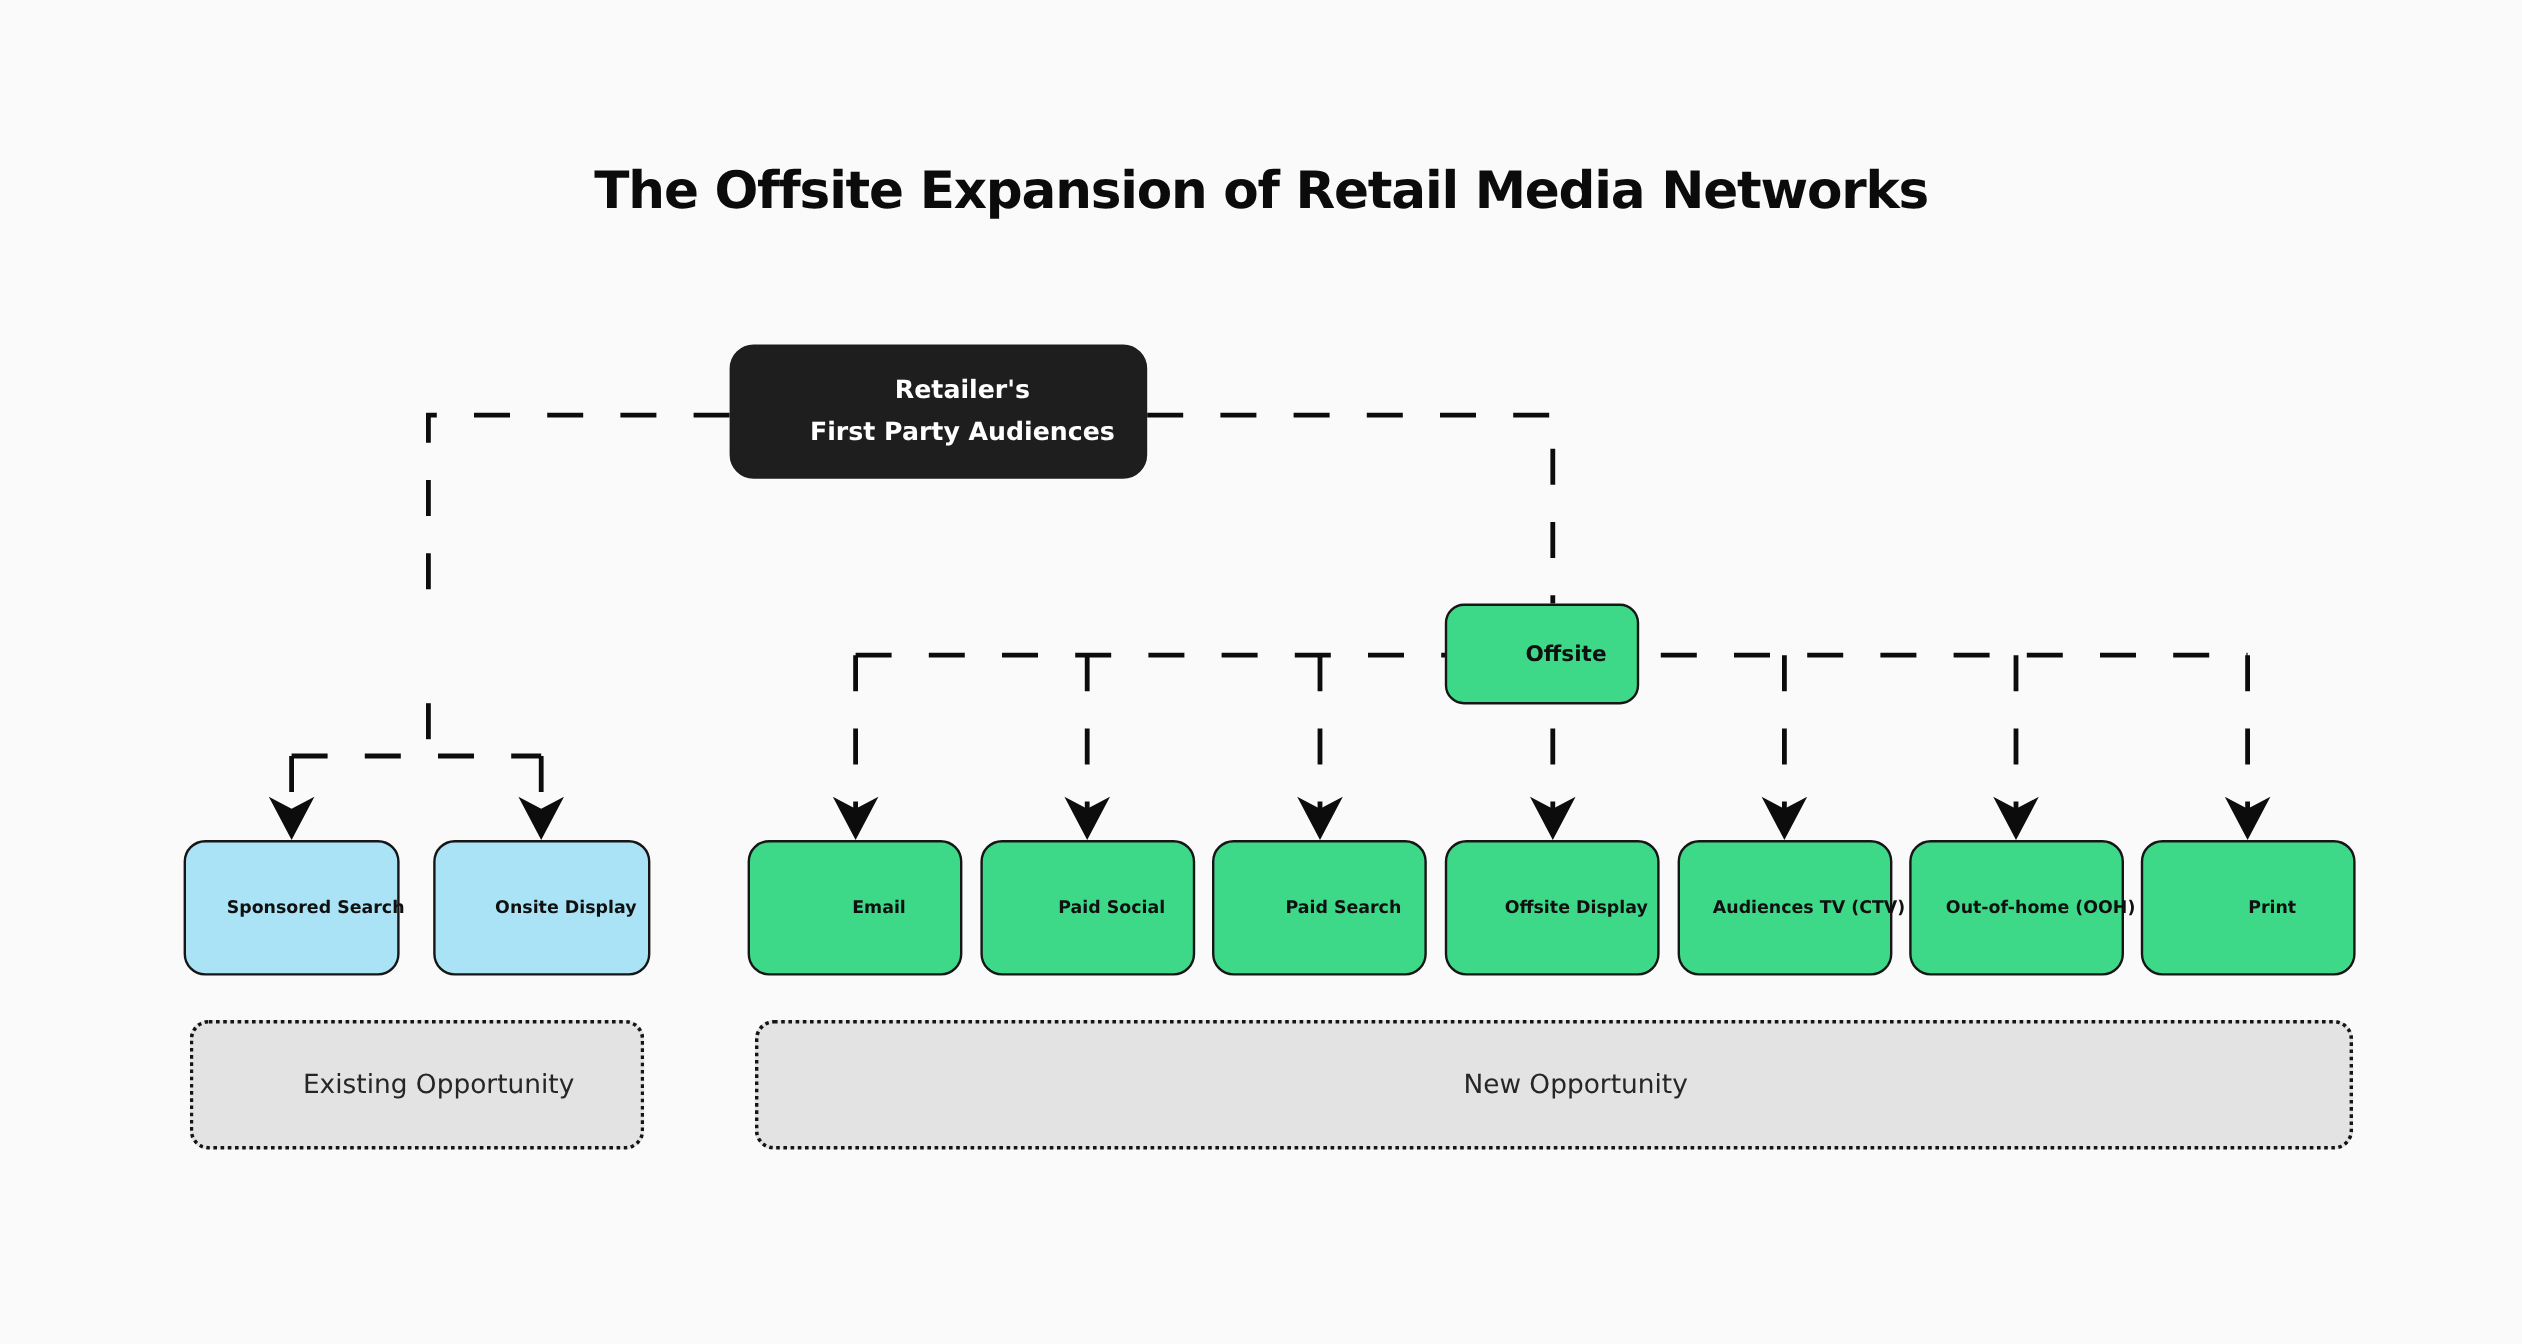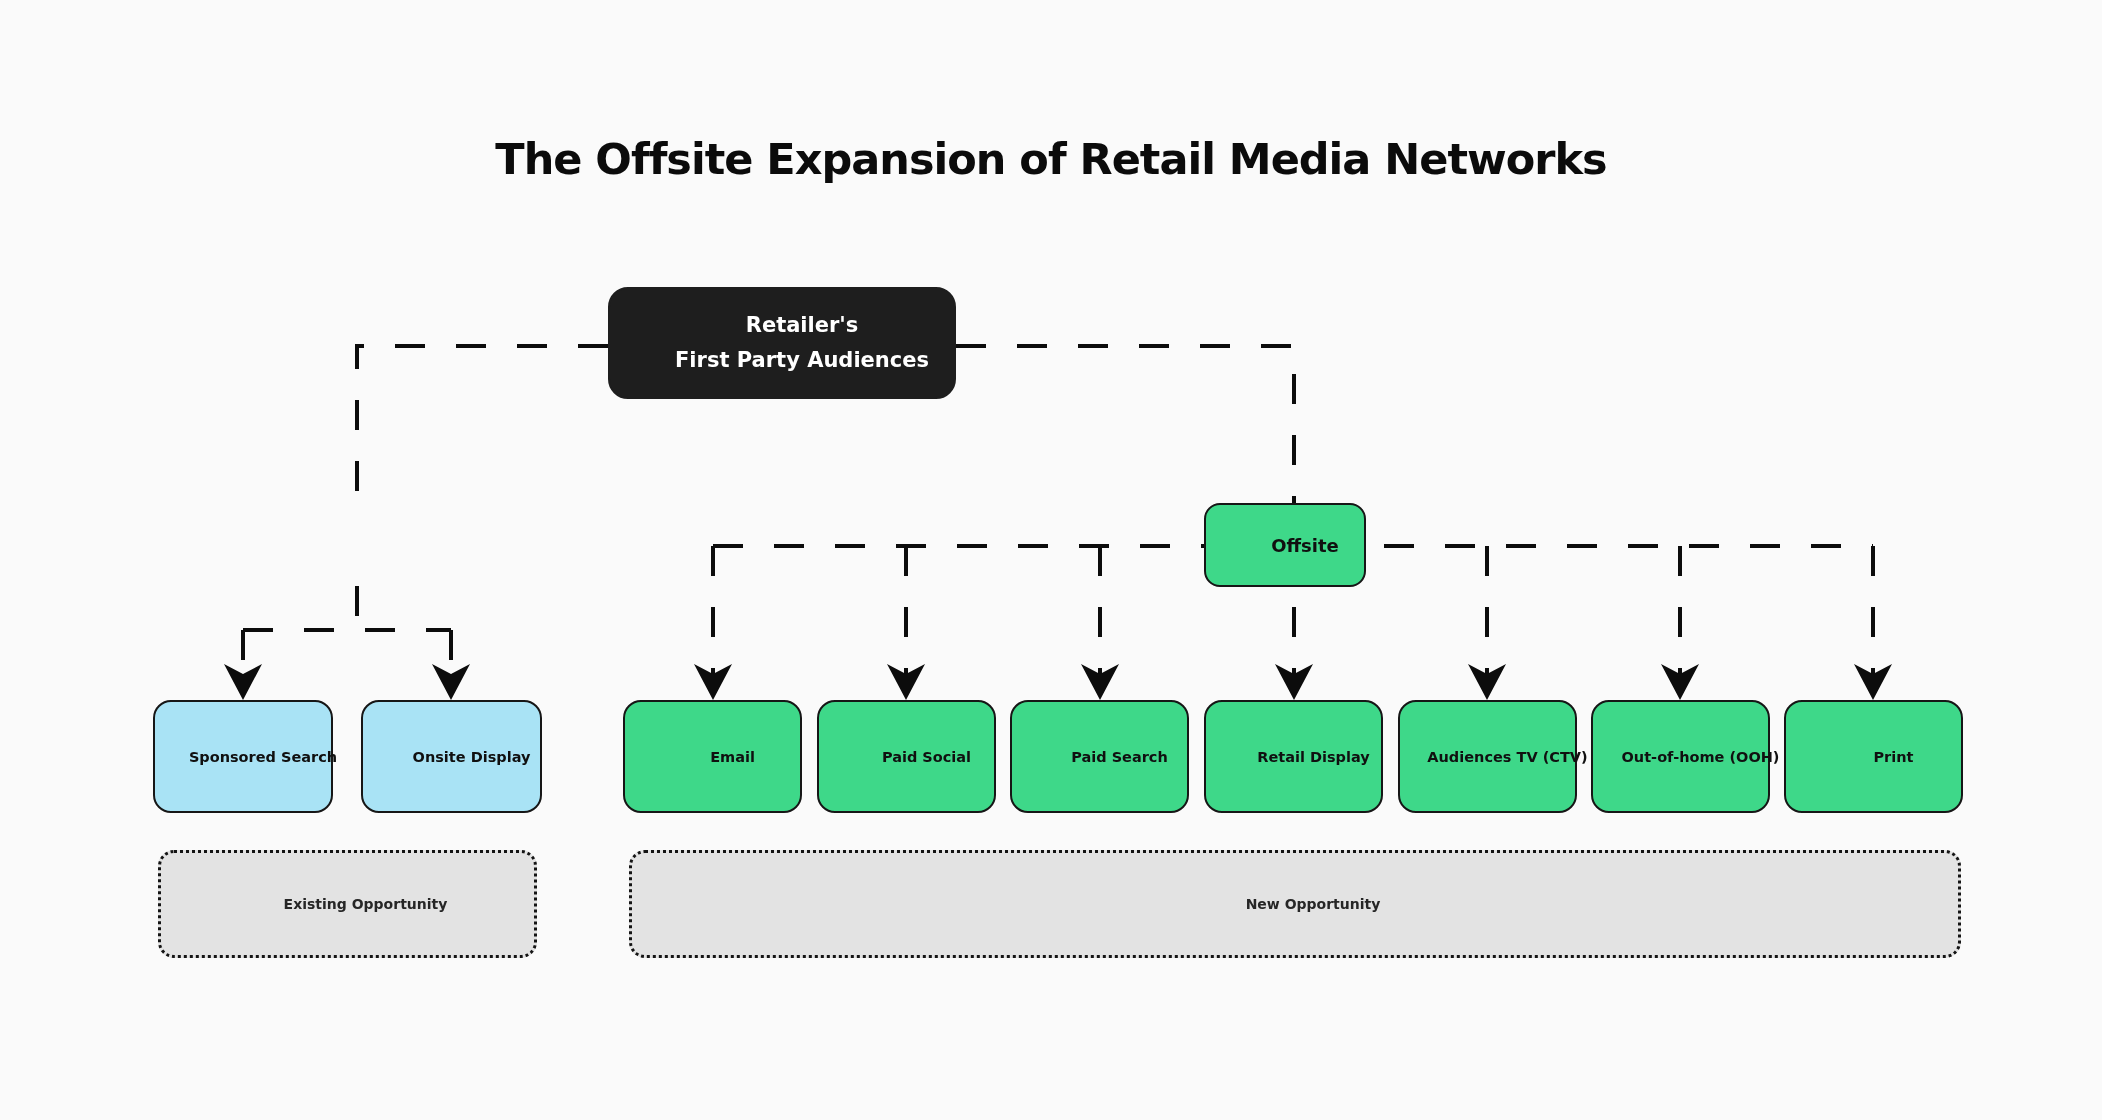--- a/index.html
+++ b/index.html
@@ -25,21 +25,21 @@
     font-size:21px;line-height:35px;
   }
   .branch{font-size:18px;}
   .blue{background:#a9e3f5;}
   .green{background:#3ed889;}
   .leaf{font-size:14.5px;white-space:nowrap;border-radius:18px;}
   .zone{
     position:absolute;z-index:2;box-sizing:border-box;
     display:flex;align-items:center;justify-content:center;
     background:#e3e3e3;border:3px dotted #141414;border-radius:16px;
-    font-weight:bold;font-size:14px;color:#262626;text-align:center;padding-left:36px;
+    font-weight:normal;font-size:22px;color:#262626;text-align:center;padding-left:36px;
   }
 </style>
 </head>
 <body>
 
 <div class="canvas">
 
   <h1 class="title">The Offsite Expansion of Retail Media Networks</h1>
 
   <svg class="connectors" viewBox="0 0 2102 1120" xmlns="http://www.w3.org/2000/svg">
@@ -91,21 +91,21 @@
   <div class="node leaf green" style="left:623px;top:700px;width:179px;height:113px;">
     <span>Email</span>
   </div>
   <div class="node leaf green" style="left:817px;top:700px;width:179px;height:113px;">
     <span>Paid Social</span>
   </div>
   <div class="node leaf green" style="left:1010px;top:700px;width:179px;height:113px;">
     <span>Paid Search</span>
   </div>
   <div class="node leaf green" style="left:1204px;top:700px;width:179px;height:113px;">
-    <span>Retail Display</span>
+    <span>Offsite Display</span>
   </div>
   <div class="node leaf green" style="left:1398px;top:700px;width:179px;height:113px;">
     <span>Audiences TV (CTV)</span>
   </div>
   <div class="node leaf green" style="left:1591px;top:700px;width:179px;height:113px;">
     <span>Out-of-home (OOH)</span>
   </div>
   <div class="node leaf green" style="left:1784px;top:700px;width:179px;height:113px;">
     <span>Print</span>
   </div>

